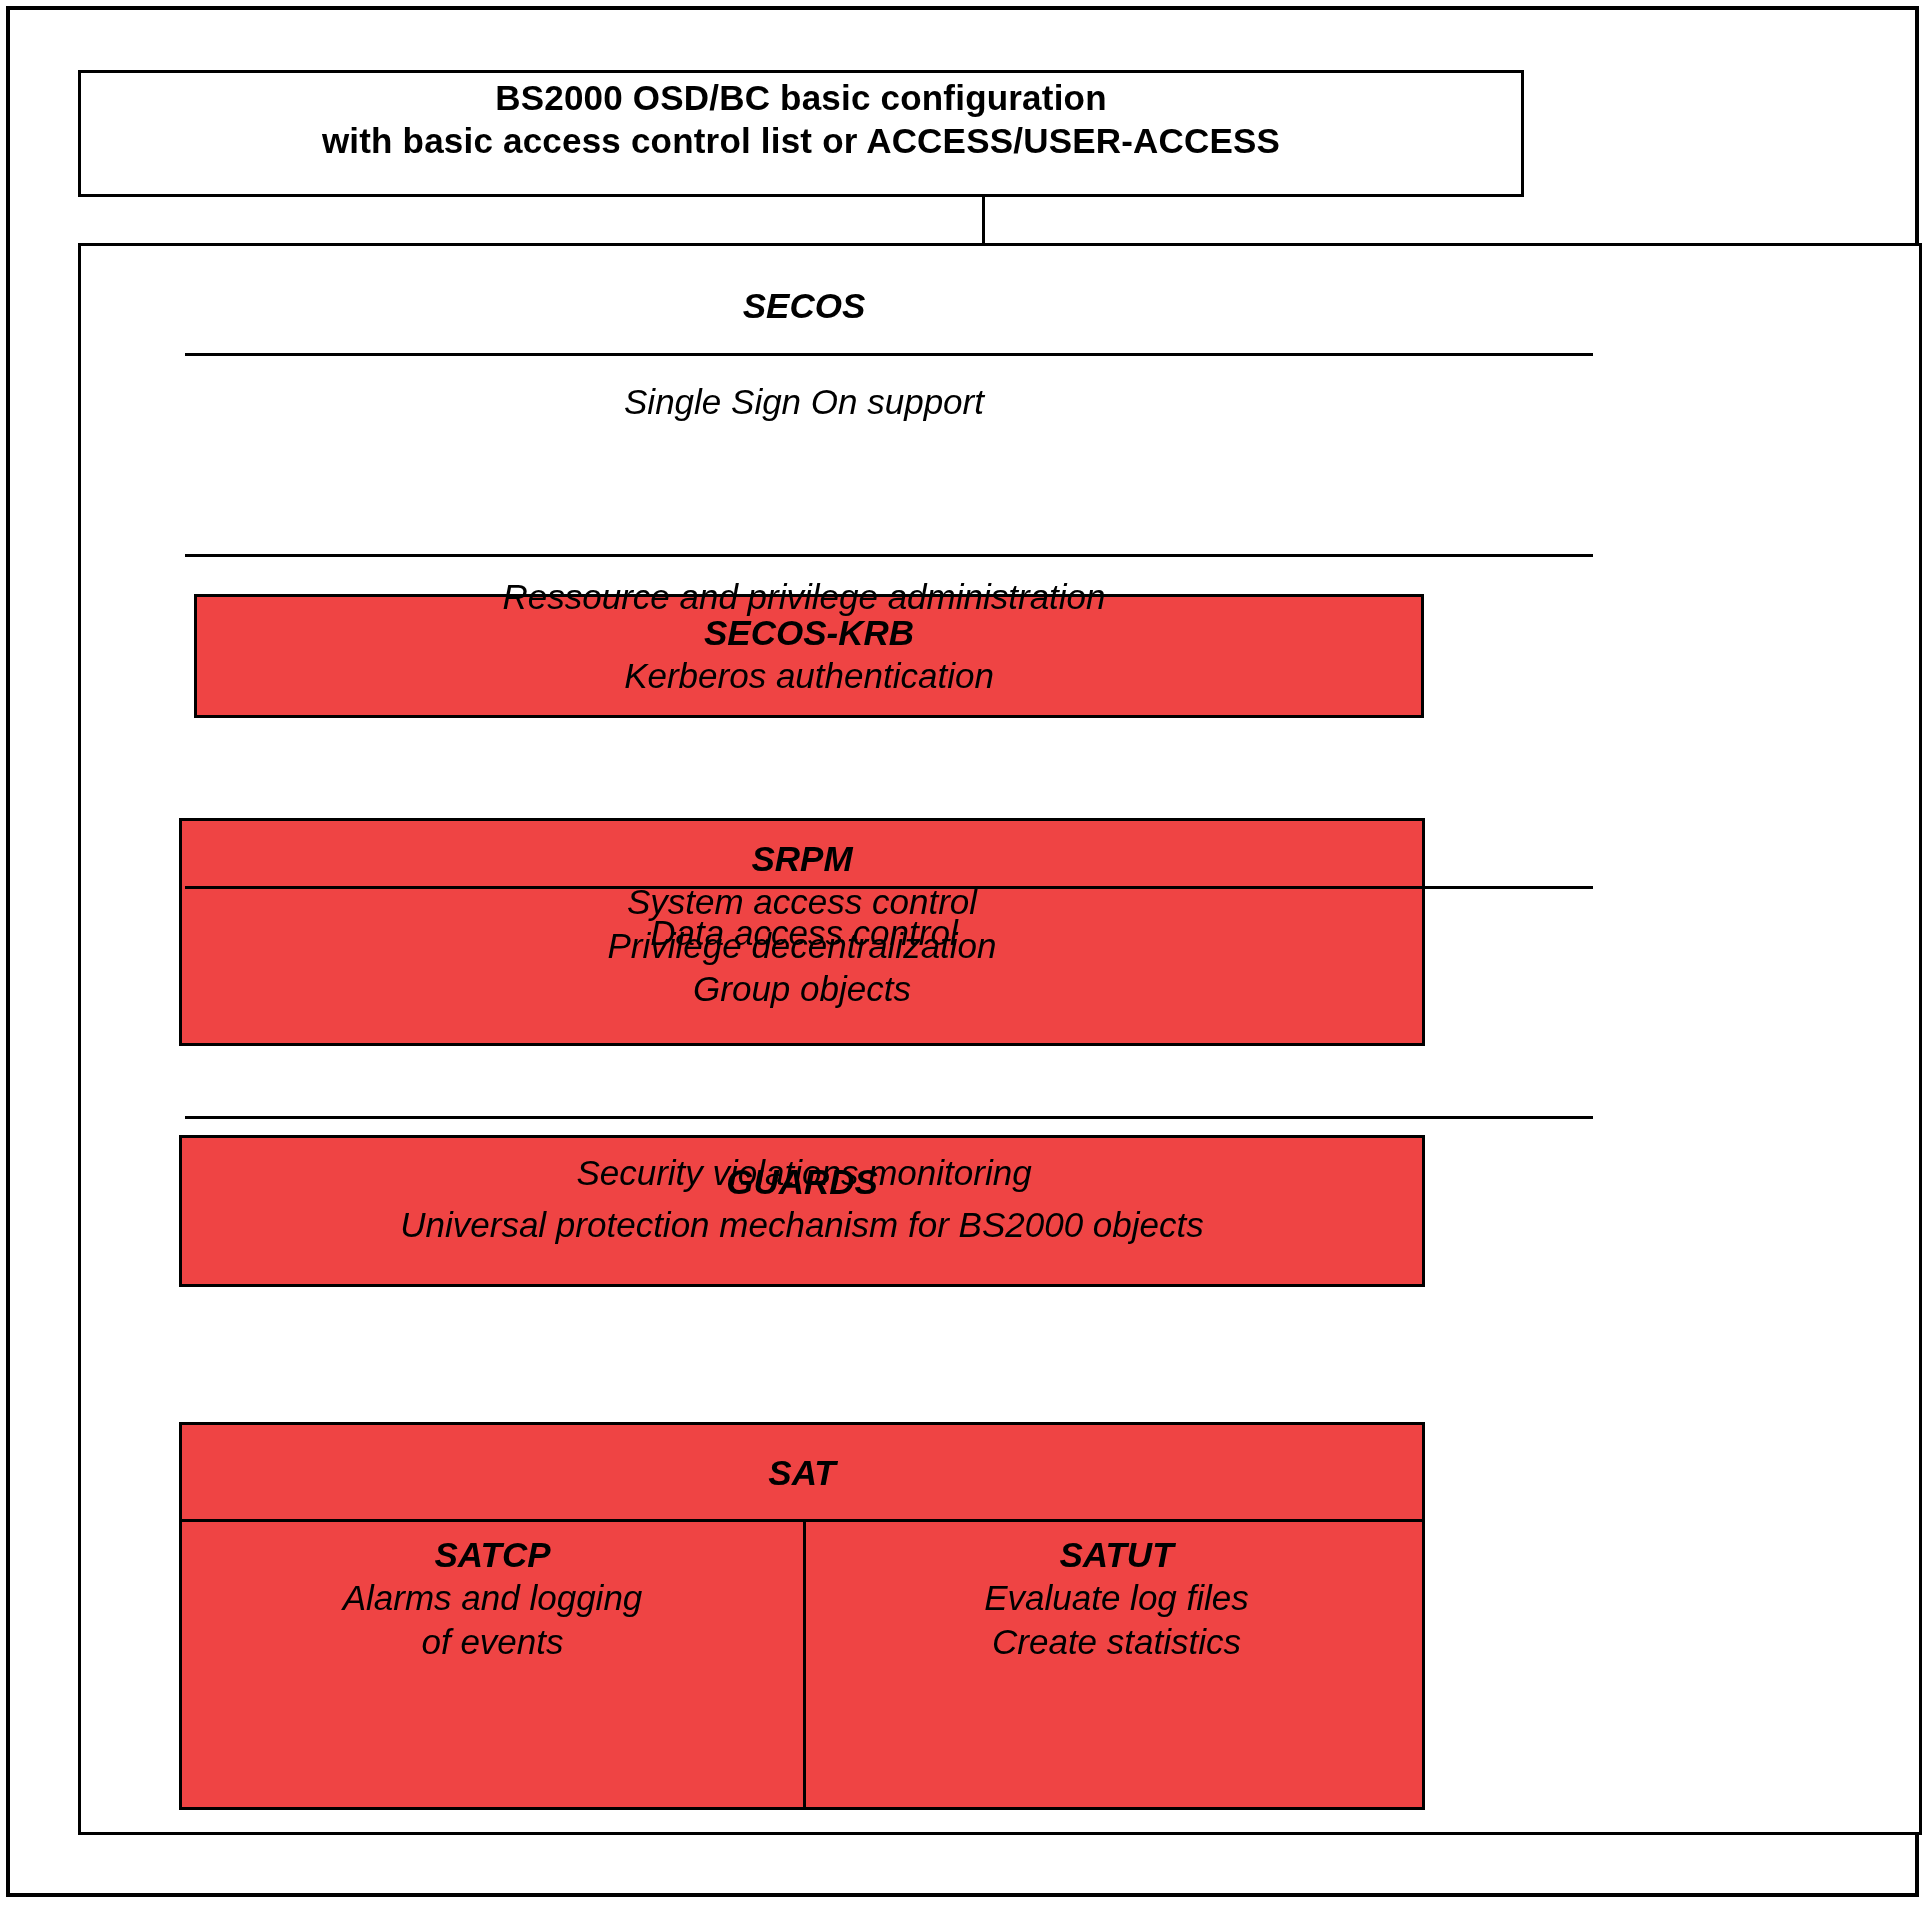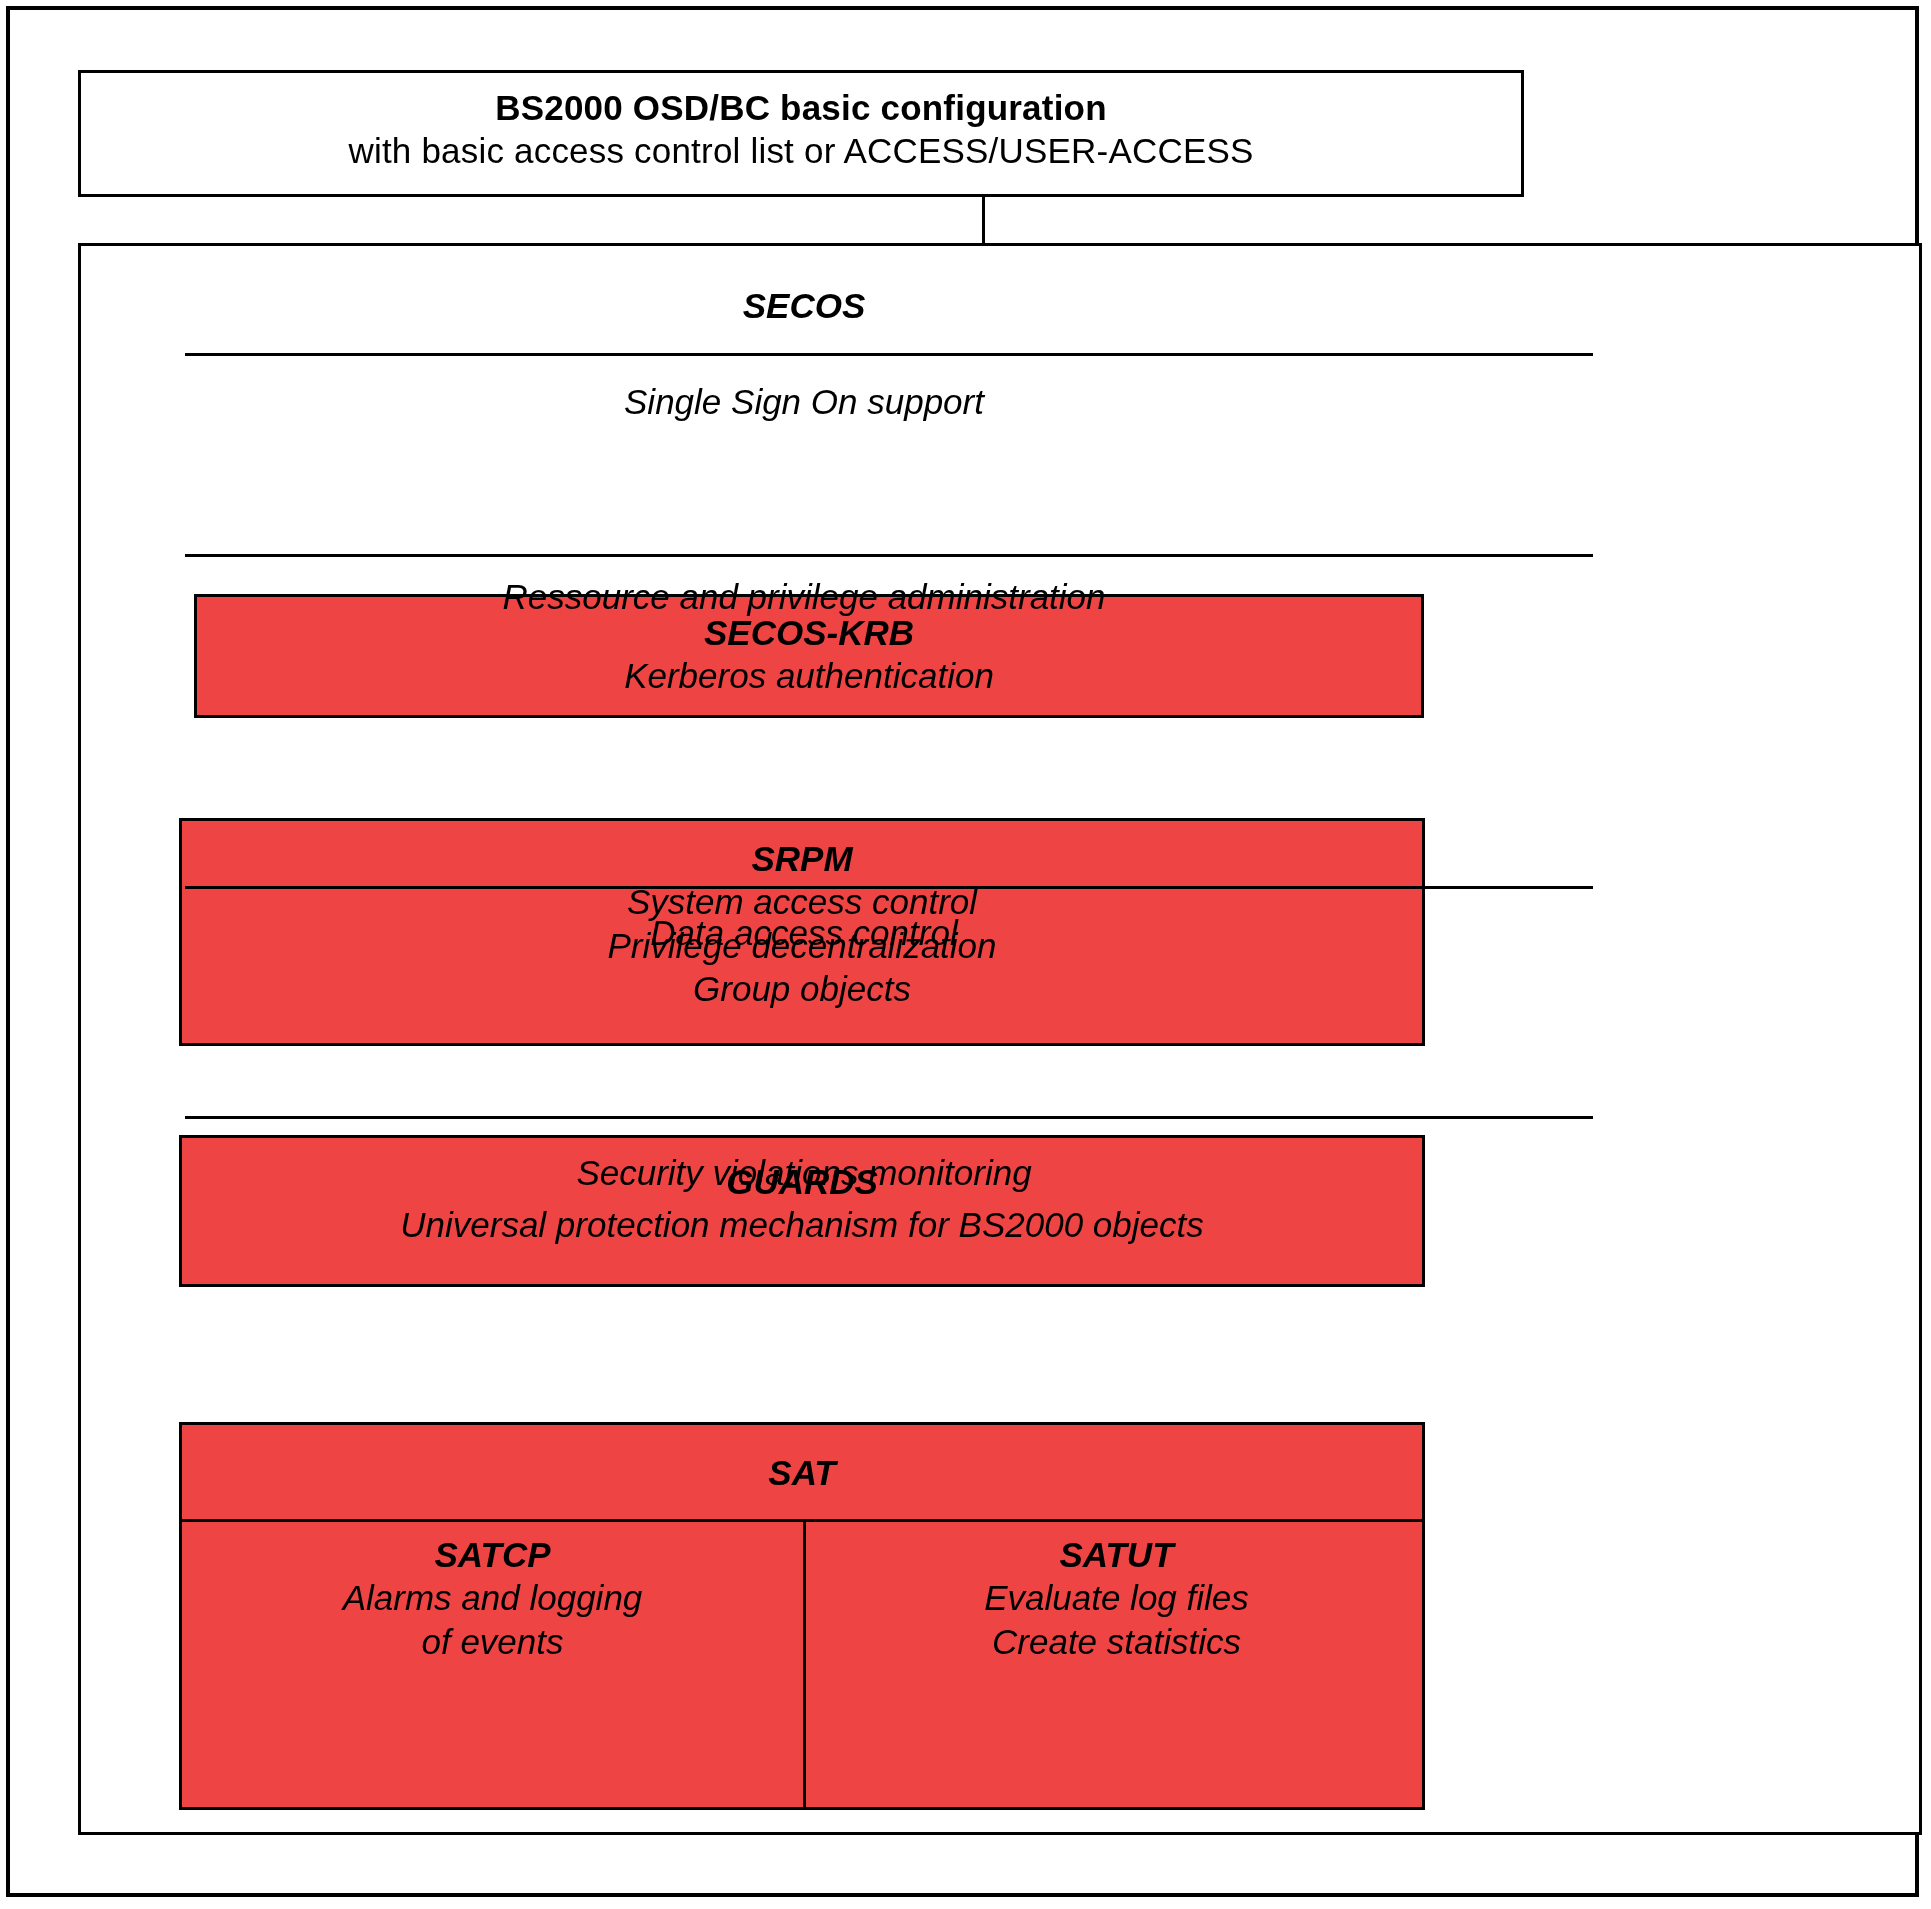--- a/index.html
+++ b/index.html
@@ -34,31 +34,31 @@
     top: 60px;
     width: 1446px;
     height: 127px;
     border: 3px solid #000000;
     box-sizing: border-box;
     background: #ffffff;
     display: flex;
     flex-direction: column;
     align-items: center;
     justify-content: flex-start;
-    padding-top: 14px;
+    padding-top: 4px;
   }
   .base-config-title {
     font-size: 35px;
     font-weight: bold;
     line-height: 1.22;
     letter-spacing: 0.2px;
   }
   .base-config-sub {
     font-size: 35px;
-    font-weight: normal;
+    font-weight: bold;
     line-height: 1.22;
     letter-spacing: 0.2px;
   }
 
   
   .connector {
     position: absolute;
     left: 972px;
     top: 187px;
     width: 3px;

